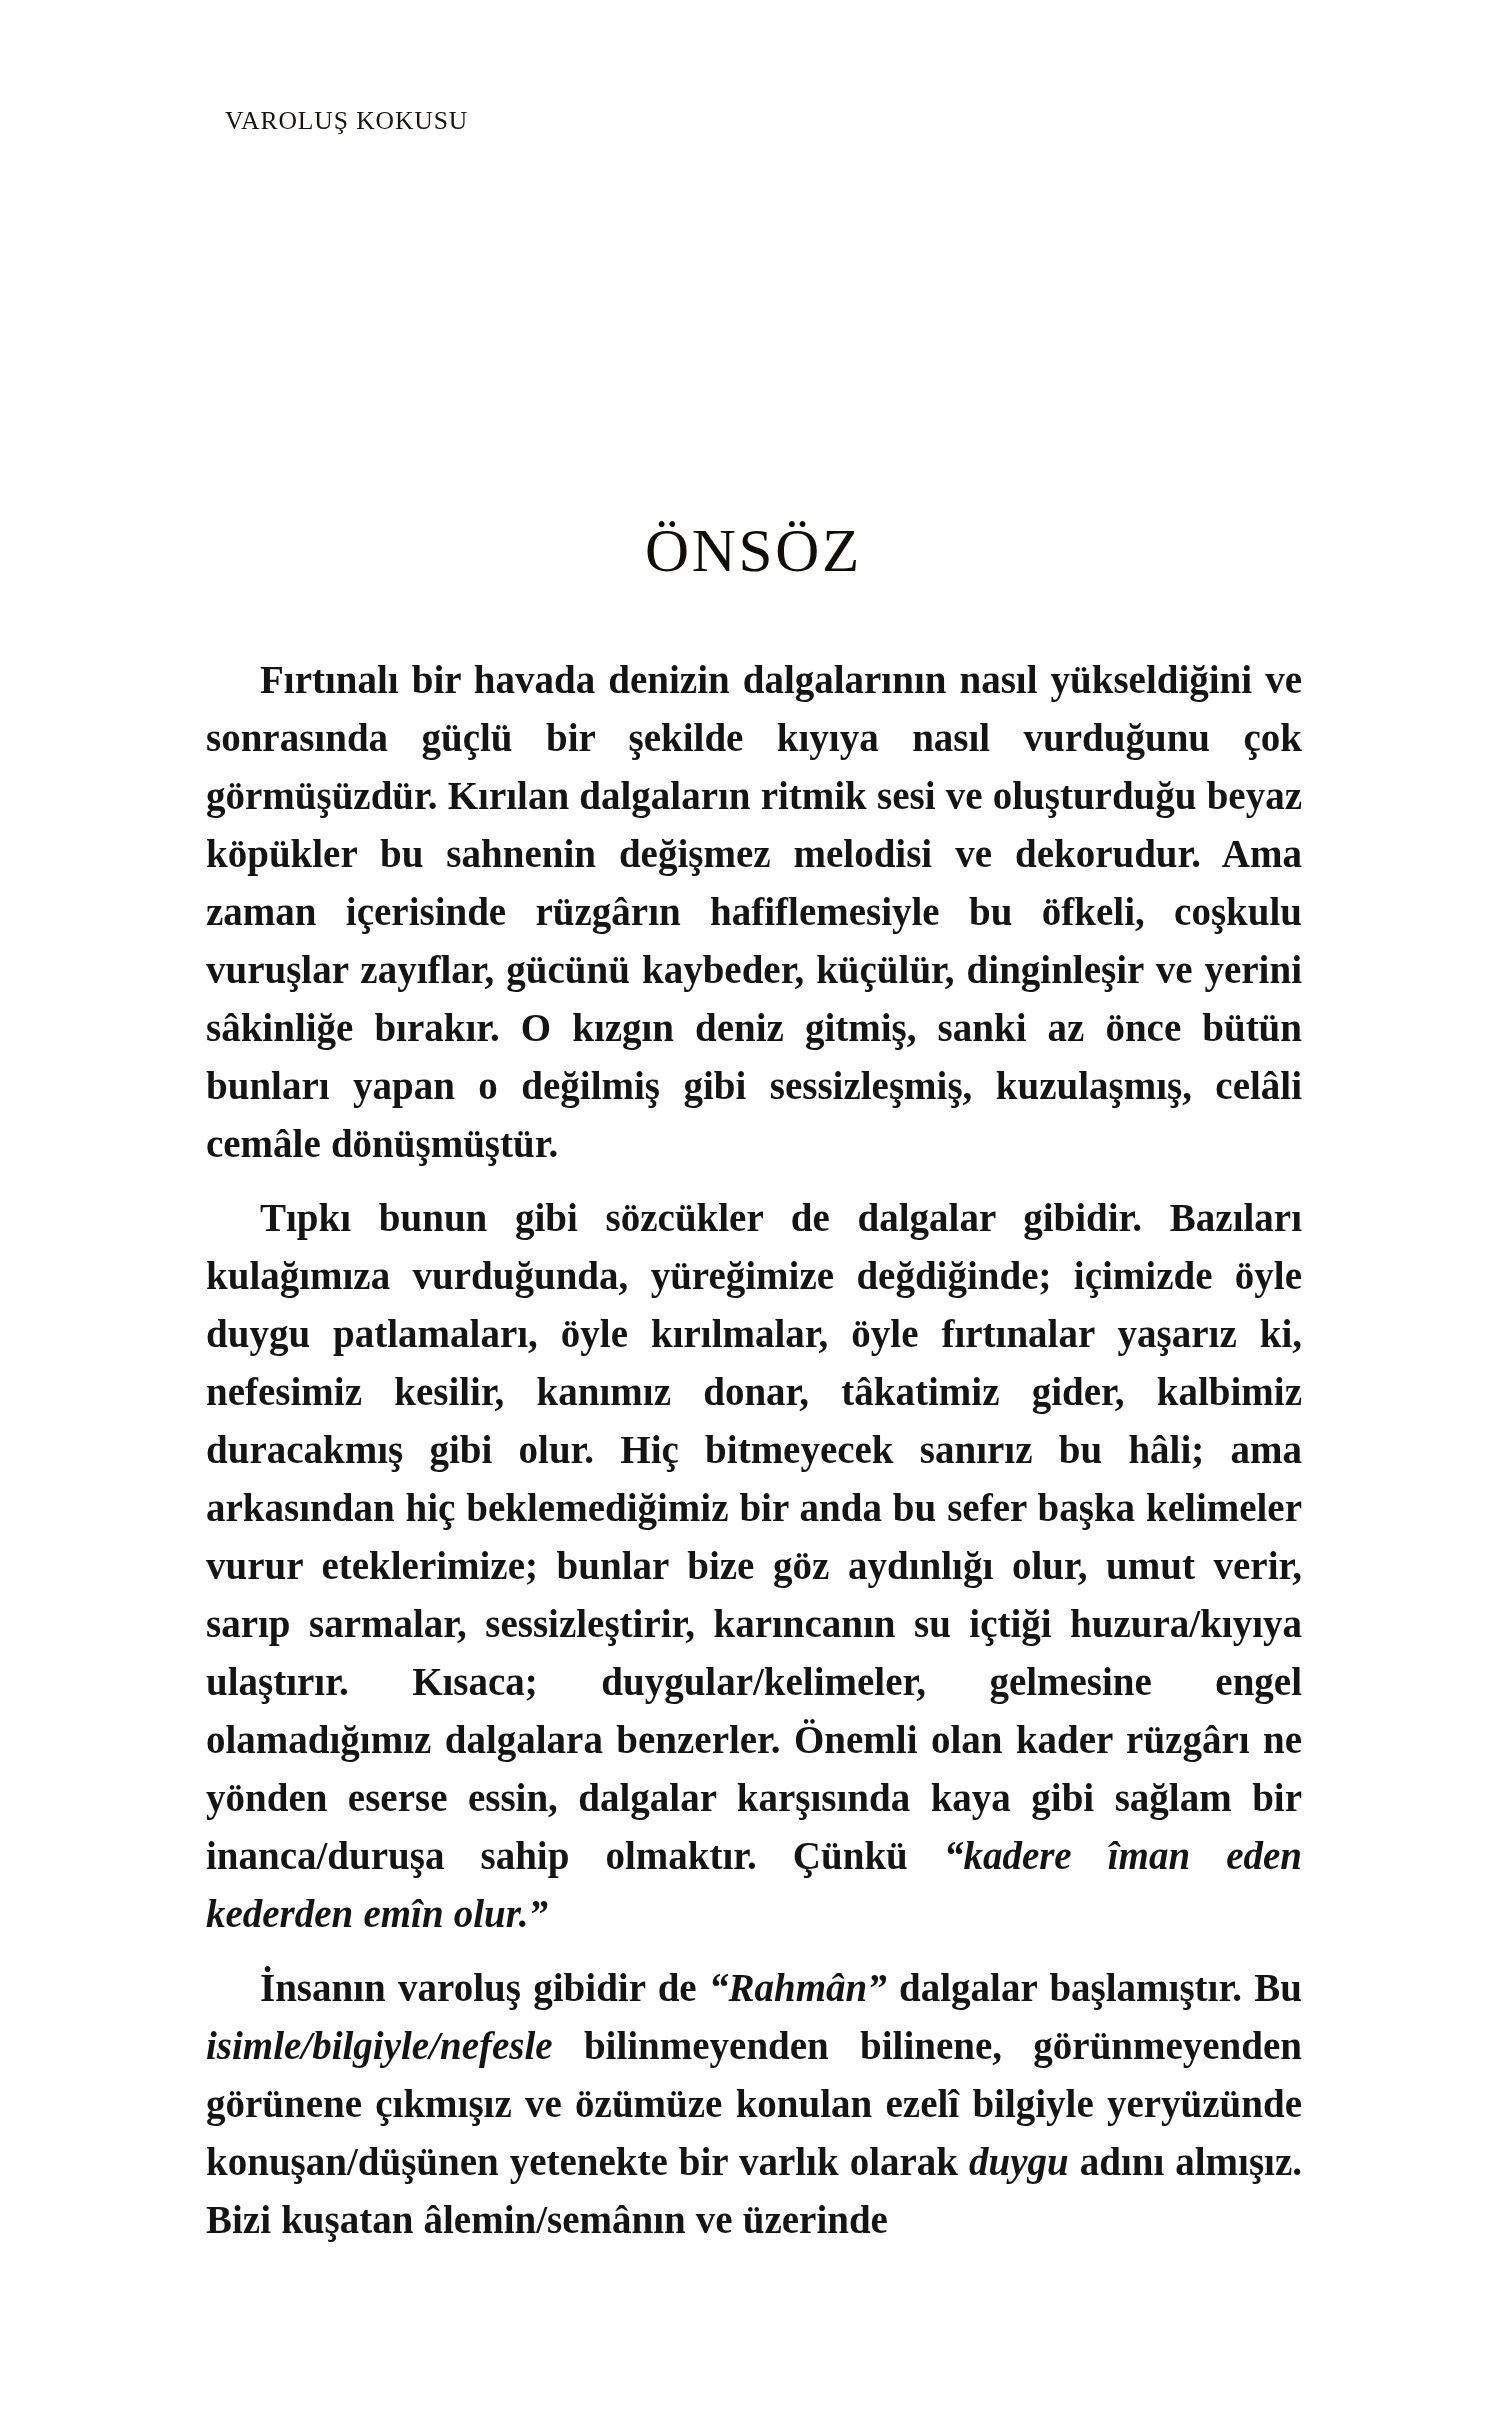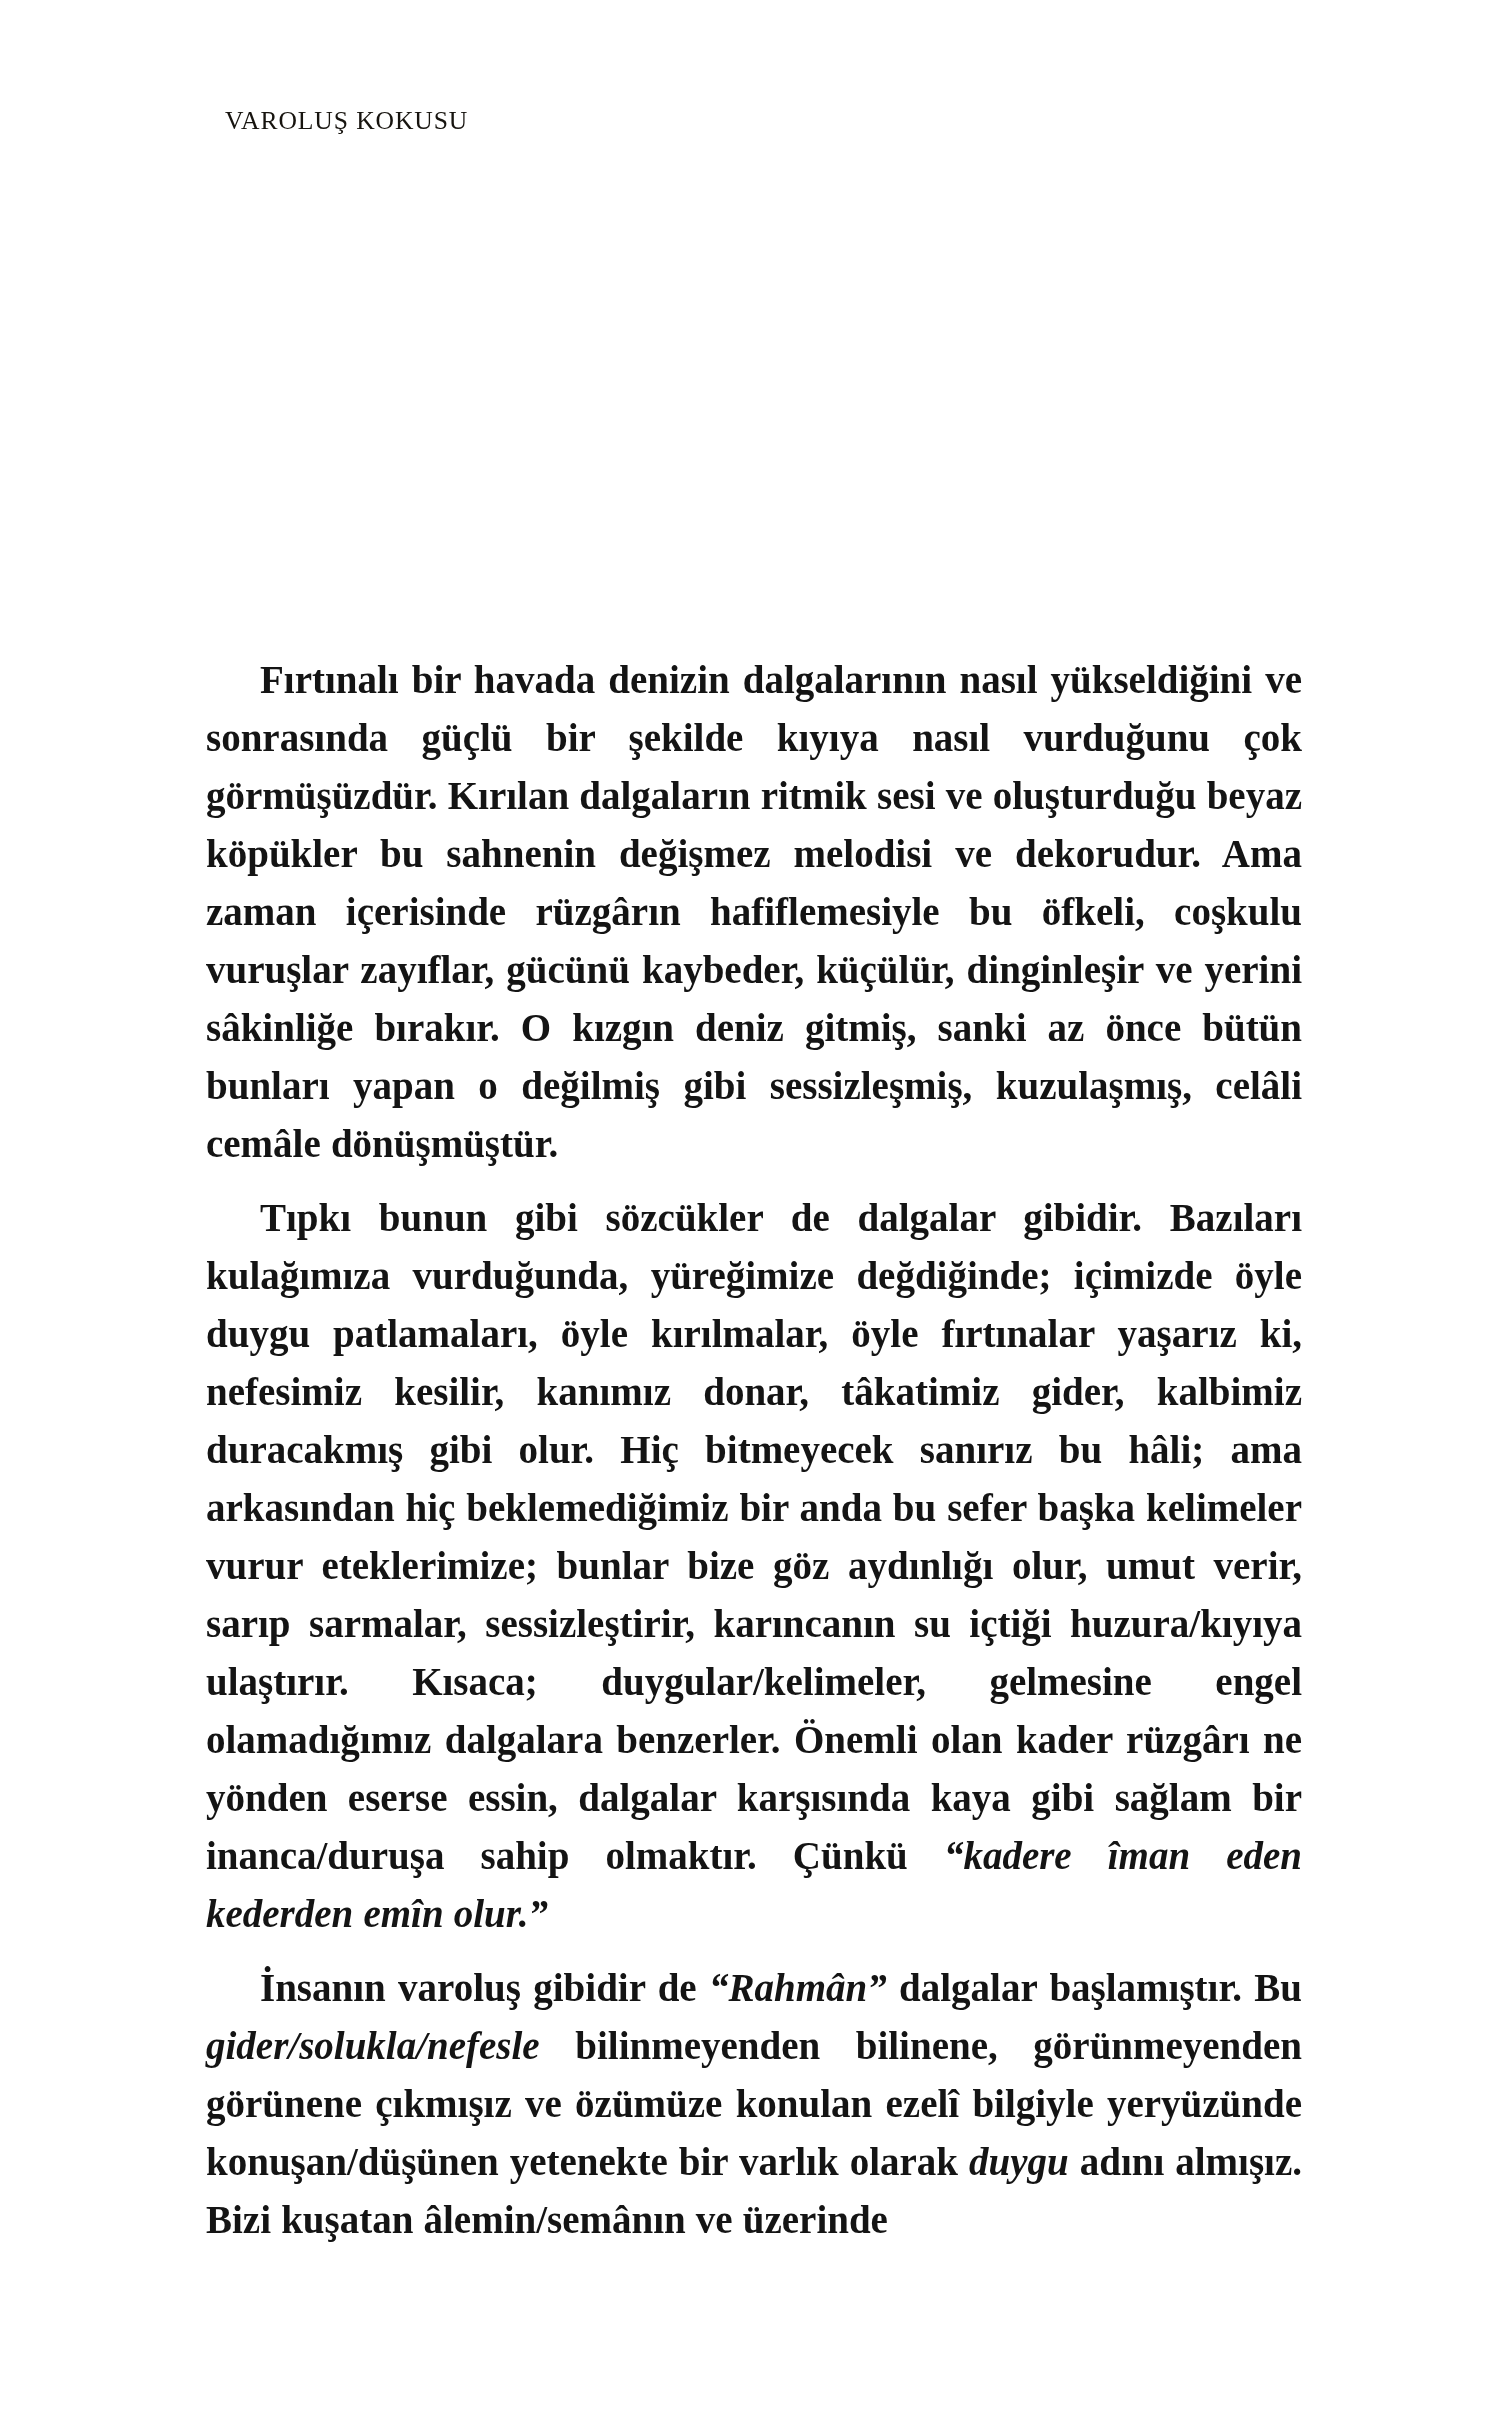--- a/index.html
+++ b/index.html
@@ -86,24 +86,25 @@
     font-style: italic;
   }
 </style>
 </head>
 <body>
 
 <div class="page">
 
   <div class="running-head">VAROLUŞ KOKUSU</div>
 
+  <h1 class="chapter-title">ÖNSÖZ</h1>
 
   <div class="text-column">
 
     <p class="para">Fırtınalı bir havada denizin dalgalarının nasıl yükseldiğini ve sonrasında güçlü bir şekilde kıyıya nasıl vurduğunu çok görmüşüzdür. Kırılan dalgaların ritmik sesi ve oluşturduğu beyaz köpükler bu sahnenin değişmez melodisi ve dekorudur. Ama zaman içerisinde rüzgârın hafiflemesiyle bu öfkeli, coşkulu vuruşlar zayıflar, gücünü kaybeder, küçülür, dinginleşir ve yerini sâkinliğe bırakır. O kızgın deniz gitmiş, sanki az önce bütün bunları yapan o değilmiş gibi sessizleşmiş, kuzulaşmış, celâli cemâle dönüşmüştür.</p>
 
     <p class="para"><span>Tıpkı bunun gibi sözcükler de dalgalar gibidir. Bazıları kulağımıza vurduğunda, yüreğimize değdiğinde; içimizde öyle duygu patlamaları, öyle kırılmalar, öyle fırtınalar yaşarız ki, nefesimiz kesilir, kanımız donar, tâkatimiz gider, kalbimiz duracakmış gibi olur. Hiç bitmeyecek sanırız bu hâli; ama arkasından hiç beklemediğimiz bir anda bu sefer başka kelimeler vurur eteklerimize; bunlar bize göz aydınlığı olur, umut verir, sarıp sarmalar, sessizleştirir, karıncanın su içtiği huzura/kıyıya ulaştırır. Kısaca; duygular/kelimeler, gelmesine engel olamadığımız dalgalara benzerler. Önemli olan kader rüzgârı ne yönden eserse essin, dalgalar karşısında kaya gibi sağlam bir inanca/duruşa sahip olmaktır. Çünkü </span><i class="quote-italic">“kadere îman eden kederden emîn olur.”</i></p>
 
-    <p class="para"><span>İnsanın varoluş gibidir de </span><i>“Rahmân”</i><span> dalgalar başlamıştır. Bu </span><i>gider/solukla/nefesle</i><span> bilinmeyenden bilinene, görünmeyenden görünene çıkmışız ve özümüze konulan ezelî bilgiyle yeryüzünde konuşan/düşünen yetenekte bir varlık olarak </span><i>duygu</i><span> adını almışız. Bizi kuşatan âlemin/semânın ve üzerinde</span></p>
+    <p class="para"><span>İnsanın varoluş gibidir de </span><i>“Rahmân”</i><span> dalgalar başlamıştır. Bu </span><i>isimle/bilgiyle/nefesle</i><span> bilinmeyenden bilinene, görünmeyenden görünene çıkmışız ve özümüze konulan ezelî bilgiyle yeryüzünde konuşan/düşünen yetenekte bir varlık olarak </span><i>duygu</i><span> adını almışız. Bizi kuşatan âlemin/semânın ve üzerinde</span></p>
 
   </div>
 </div>
 
 
 </body></html>

